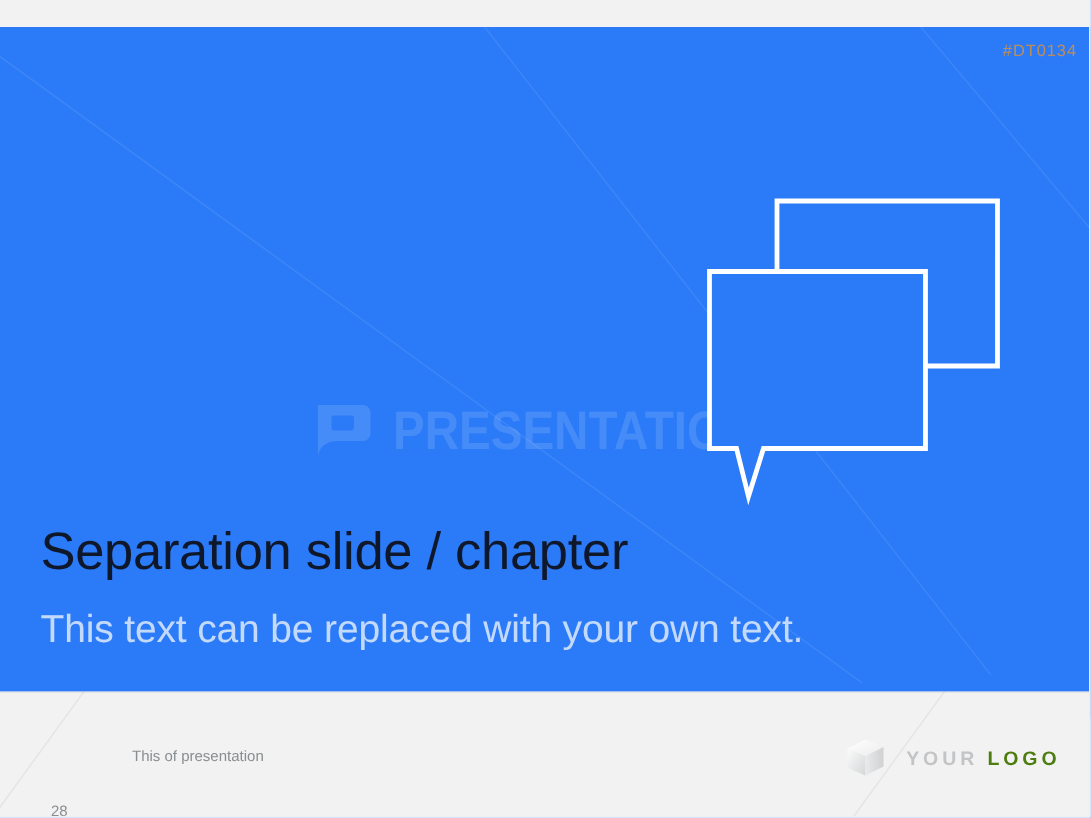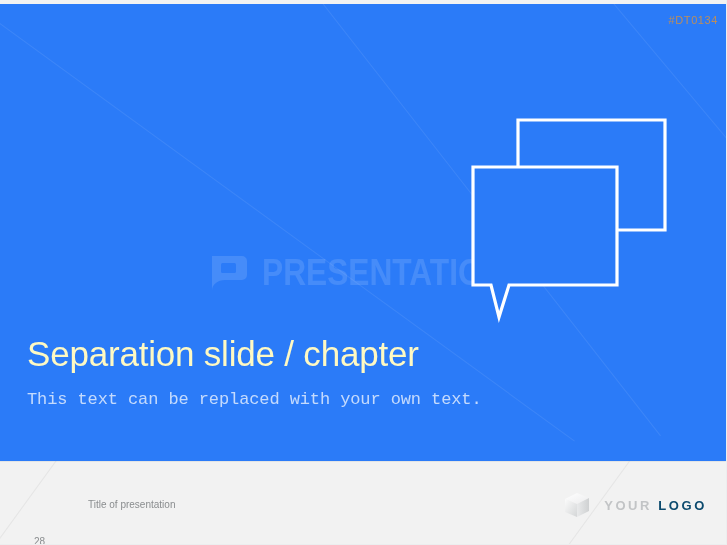--- a/index.html
+++ b/index.html
@@ -18,21 +18,21 @@
     height: 545px;
     overflow: hidden;
     background: #f2f2f2;
     box-sizing: border-box;
   }
 
   
   #blue-panel {
     position: absolute;
     left: 0;
-    top: 4px;
+    top: 18px;
     width: 727px;
     height: 461px;
     background: #2b7bf8;
     overflow: hidden;
   }
 
   
   .diag {
     position: absolute;
     background: rgba(255,255,255,0.085);
@@ -98,29 +98,29 @@
   #headline-block {
     position: absolute;
     left: 27px;
     top: 330px;
     width: 620px;
   }
   #slide-title {
     font-family: "Liberation Sans", sans-serif;
     font-size: 35px;
     font-weight: normal;
-    color: #fef9c3;
+    color: #0f172a;
     line-height: 1.15;
     margin: 0;
     letter-spacing: -0.2px;
     white-space: nowrap;
   }
   #slide-subtitle {
-    font-family: Liberation Mono, monospace;
-    font-size: 17px;
+    font-family: Liberation Sans, sans-serif;
+    font-size: 26px;
     font-weight: normal;
     color: rgba(255,255,255,0.72);
     line-height: 1.2;
     margin: 16px 0 0 0;
     letter-spacing: -0.1px;
     white-space: nowrap;
   }
 
   
   #footer {
@@ -172,21 +172,21 @@
     font-size: 13px;
     letter-spacing: 2.6px;
     white-space: nowrap;
     line-height: 1;
   }
   #logo-text .lt-your {
     color: #c2c4c6;
     font-weight: bold;
   }
   #logo-text .lt-logo {
-    color: #0c4a6e;
+    color: #4d7c0f;
     font-weight: bold;
   }
 
   #slide-edge {
     position: absolute;
     left: 0; top: 0;
     width: 727px; height: 545px;
     box-sizing: border-box;
     border-right: 1px solid #eceeef;
     border-bottom: 1px solid #eceeef;
@@ -233,21 +233,21 @@
   </div>
 
   <div id="footer">
     <div id="footer-divider"></div>
     <div class="diag dark" style="left:-10px; top:90px; width:260px; transform: rotate(-54deg);"></div>
     <div class="diag dark" style="left:560px; top:95px; width:260px; transform: rotate(-54deg);"></div>
   </div>
 
   <div id="page-number">28</div>
 
-  <div id="footer-title">Title of presentation</div>
+  <div id="footer-title">This of presentation</div>
 
   <div id="logo-block">
     <svg id="logo-cube" width="30" height="30" viewBox="0 0 30 30">
       <defs>
         <linearGradient id="cubeFront" x1="0" y1="0" x2="1" y2="1">
           <stop offset="0%" stop-color="#fbfbfb"></stop>
           <stop offset="100%" stop-color="#d4d6d7"></stop>
         </linearGradient>
         <linearGradient id="cubeTop" x1="0" y1="0" x2="1" y2="1">
           <stop offset="0%" stop-color="#ffffff"></stop>

